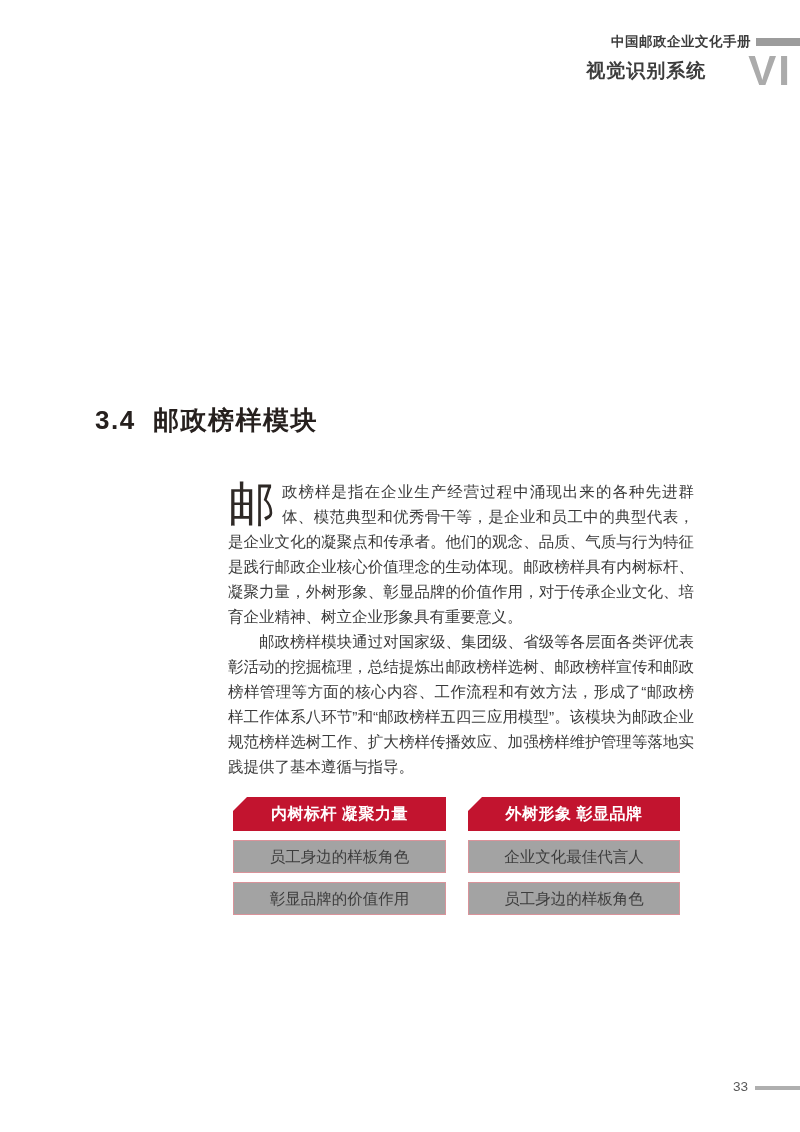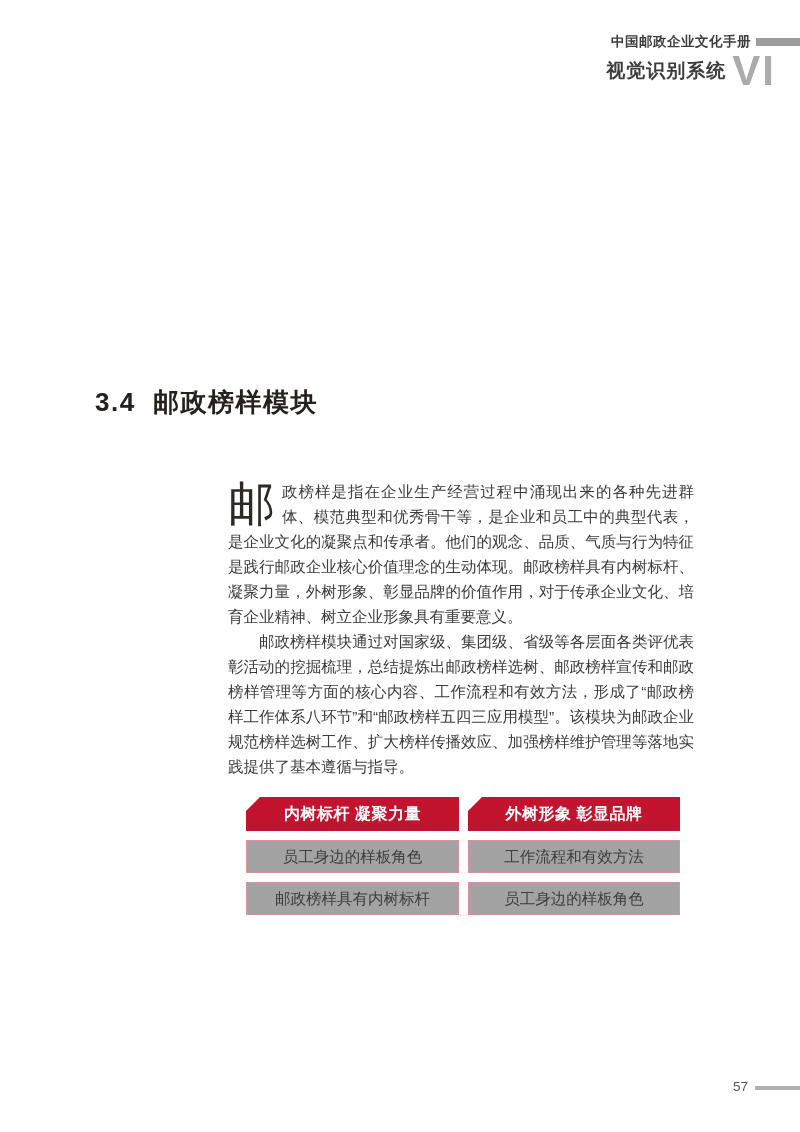--- a/index.html
+++ b/index.html
@@ -30,34 +30,34 @@
     display:flex;align-items:center;justify-content:flex-end;
   }
   .rh-title{
     font-size:13.5px;font-weight:bold;color:#3d3d3d;letter-spacing:.5px;
   }
   .rh-bar{
     width:44px;height:8px;background:var(--gray-bar);margin-left:5px;
   }
   .rh-line2{
     display:flex;align-items:flex-start;justify-content:flex-end;
-    margin-top:3px;padding-right:24px;
+    margin-top:3px;padding-right:8px;gap:36px;
   }
   .rh-subtitle{
     font-size:19px;font-weight:bold;color:#3d3d3d;letter-spacing:1px;
     margin-top:4px;
   }
   .rh-vi{
     font-size:42px;line-height:34px;font-weight:bold;
     color:var(--vi-gray);letter-spacing:2px;margin-left:6px;
   }
 
   
   .section-heading{
-    position:absolute;left:95px;top:374px;
+    position:absolute;left:95px;top:392px;
     font-size:26px;font-weight:bold;color:var(--title);
     letter-spacing:1.5px;white-space:pre-wrap;
   }
 
   
   .body-copy{
     position:absolute;left:228px;top:468px;width:466px;
     font-size:15.5px;line-height:25px;color:var(--text);
     text-align:justify;
   }
@@ -66,21 +66,21 @@
     font-size:47px;line-height:48px;
     font-weight:200;
     color:#2e2926;
     margin:1px 7px 0 0;
   }
   .para2{text-indent:2em;}
 
   
   .diagram{position:absolute;top:786px;left:233px;width:447px;}
   .col{position:absolute;top:0;}
-  .col-0{left:13px;width:213px;}
+  .col-0{left:0;width:213px;}
   .col-1{left:235px;width:212px;}
   .col-header{
     height:34px;line-height:34px;
     background:var(--red);
     color:#ffffff;font-size:16px;font-weight:bold;
     text-align:center;letter-spacing:.5px;
     clip-path:polygon(14px 0,100% 0,100% 100%,0 100%,0 14px);
   }
   .cell{
     position:relative;
@@ -136,29 +136,29 @@
   <div class="body-copy">
     <p class="para1"><span class="dropcap">邮</span><span>政榜样是指在企业生产经营过程中涌现出来的各种先进群体、模范典型和优秀骨干等，是企业和员工中的典型代表，是企业文化的凝聚点和传承者。他们的观念、品质、气质与行为特征是践行邮政企业核心价值理念的生动体现。邮政榜样具有内树标杆、凝聚力量，外树形象、彰显品牌的价值作用，对于传承企业文化、培育企业精神、树立企业形象具有重要意义。</span></p>
     <p class="para2">邮政榜样模块通过对国家级、集团级、省级等各层面各类评优表彰活动的挖掘梳理，总结提炼出邮政榜样选树、邮政榜样宣传和邮政榜样管理等方面的核心内容、工作流程和有效方法，形成了“邮政榜样工作体系八环节”和“邮政榜样五四三应用模型”。该模块为邮政企业规范榜样选树工作、扩大榜样传播效应、加强榜样维护管理等落地实践提供了基本遵循与指导。</p>
   </div>
 
   <div class="diagram">
 
     <div class="col col-0">
       <div class="col-header">内树标杆 凝聚力量</div>
       <div class="cell">员工身边的样板角色</div>
-      <div class="cell">邮政榜样具有内树标杆</div>
+      <div class="cell">彰显品牌的价值作用</div>
     </div>
 
     <div class="col col-1">
       <div class="col-header">外树形象 彰显品牌</div>
-      <div class="cell">工作流程和有效方法</div>
+      <div class="cell">企业文化最佳代言人</div>
       <div class="cell">员工身边的样板角色</div>
     </div>
 
   </div>
 
   <div class="footer">
-    <span class="page-number">57</span>
+    <span class="page-number">33</span>
     <span class="footer-bar"></span>
   </div>
 
 </div>
 
 </body></html>

